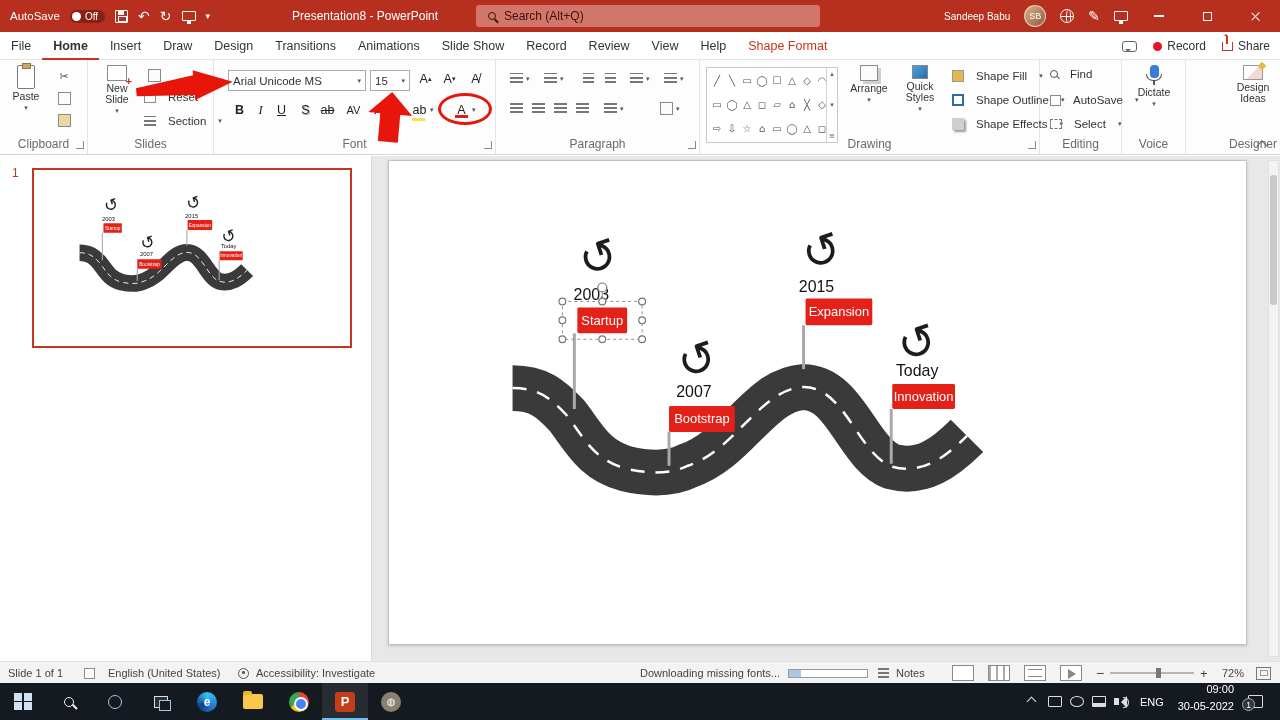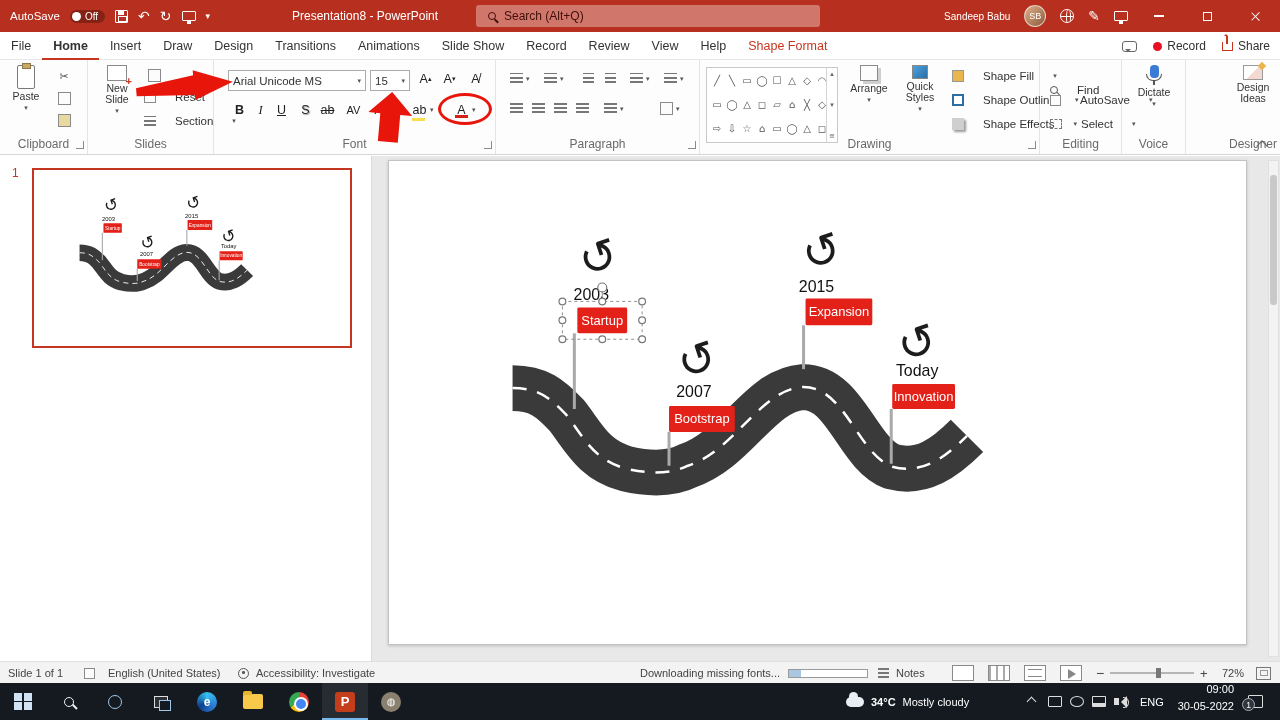--- a/index.html
+++ b/index.html
@@ -70,21 +70,21 @@
   .newslide-ic::after{content:'+';position:absolute;right:-6px;bottom:-7px;font-size:11px;color:#c8351e;font-weight:bold}
   .combo{position:absolute;height:21px;border:1px solid #ababab;background:#fff;display:flex;align-items:center;justify-content:space-between;padding:0 4px;font-size:11.5px;cursor:pointer}
   .fmt{position:absolute;top:40px;width:19px;height:20px;display:flex;align-items:center;justify-content:center;font-size:12.5px;cursor:pointer;color:#222}
   .fmt.b{font-weight:bold}.fmt.i{font-style:italic;font-family:"Liberation Serif",serif}.fmt.u{text-decoration:underline}
   .fmt.s{text-shadow:1px 1px 1px #999}.fmt.st{text-decoration:line-through}
   .colorbar{position:absolute;left:3px;bottom:2px;width:13px;height:3px}
   .gallery{position:absolute;left:6px;top:7px;width:132px;height:76px;border:1px solid #c9c9c9;background:#fff}
   .srow{display:flex;height:24px;align-items:center;padding-left:3px;gap:1px}
   .srow span{width:14px;text-align:center;font-size:10px;color:#555;font-family:"DejaVu Sans",sans-serif;cursor:pointer}
   .gscroll{position:absolute;right:0;top:0;width:11px;height:74px;border-left:1px solid #d5d5d5;display:flex;flex-direction:column;align-items:center;justify-content:space-between;padding:2px 0;font-size:7px;color:#666;font-family:"DejaVu Sans",sans-serif}
-  .stackbtn{position:absolute;left:0;display:flex;align-items:center;gap:19px;font-size:11.5px;color:#333;cursor:pointer;white-space:nowrap}
+  .stackbtn{position:absolute;left:0;display:flex;align-items:center;gap:12px;font-size:11.5px;color:#333;cursor:pointer;white-space:nowrap}
   .sq{width:12px;height:12px;display:inline-block}
   .ed-ic-mag{width:8px;height:8px;border:1.4px solid #555;border-radius:50%;position:relative;display:inline-block}
   .ed-ic-mag::after{content:'';position:absolute;width:4px;height:1.4px;background:#555;transform:rotate(45deg);right:-3px;bottom:-1px}
   .dash-ic{width:12px;height:10px;border:1px dashed #777;display:inline-block}
   .mic-wrap{display:flex;flex-direction:column;align-items:center}
   .mic-body{width:9px;height:13px;background:#3a7bd5;border-radius:4px}
   .mic-arc{width:16px;height:7px;border:1.6px solid #555;border-top:none;border-radius:0 0 8px 8px;margin-top:-4px}
   .mic-stem{width:1.6px;height:4px;background:#555}
   .di-ic{width:20px;height:15px;border:1px solid #999;background:linear-gradient(135deg,#fff 50%,#f3d9d2 50%);position:relative}
   .di-ic::after{content:'';position:absolute;right:-3px;top:-3px;width:6px;height:6px;background:#e8b64c;transform:rotate(45deg)}
@@ -400,21 +400,21 @@
     <div class="stackbtn" style="left:252px;top:58px">
         <span class="sq" style="background:#cfcfcf;box-shadow:2px 2px 2px #9a9a9a"></span>
         <span>Shape Effects</span>
         <span class="dd">▾</span>
       </div>
     <span class="glabel">Drawing</span>
     <span class="launcher"></span>
   </div>
 
   <div class="rgroup" style="left:1040px;width:82px">
-    <div class="stackbtn" style="left:10px;top:24px">
+    <div class="stackbtn" style="left:10px;top:8px">
         <span class="ed-ic-mag"></span>
         <span>Find</span>
       </div>
     <div class="stackbtn" style="left:10px;top:34px">
         <span class="box-ic" style="width:11px;height:11px"></span>
         <span>AutoSave</span>
         <span class="dd">▾</span>
       </div>
     <div class="stackbtn" style="left:10px;top:58px">
         <span class="dash-ic"></span>
@@ -618,25 +618,20 @@
   <span class="tb-slot" style="left:276px">
       <span class="chrome-ic"></span>
     </span>
   <span class="tb-slot open" style="left:322px">
       <span class="ppt-ic">P</span>
     </span>
   <span class="tb-slot" style="left:368px">
       <span class="gimp-ic">◍</span>
     </span>
 
-  <span class="tray" style="left:846px;gap:7px">
-    <span class="cloud-ic"></span>
-    <b>34°C</b>
-    <span>Mostly cloudy</span>
-  </span>
   <span class="tray" style="left:1028px">
       <span class="chev-up"></span>
     </span>
   <span class="tray" style="left:1048px">
       <span class="tray-ic"></span>
     </span>
   <span class="tray" style="left:1070px">
       <span class="tray-ic" style="border-radius:50%"></span>
     </span>
   <span class="tray" style="left:1092px">

